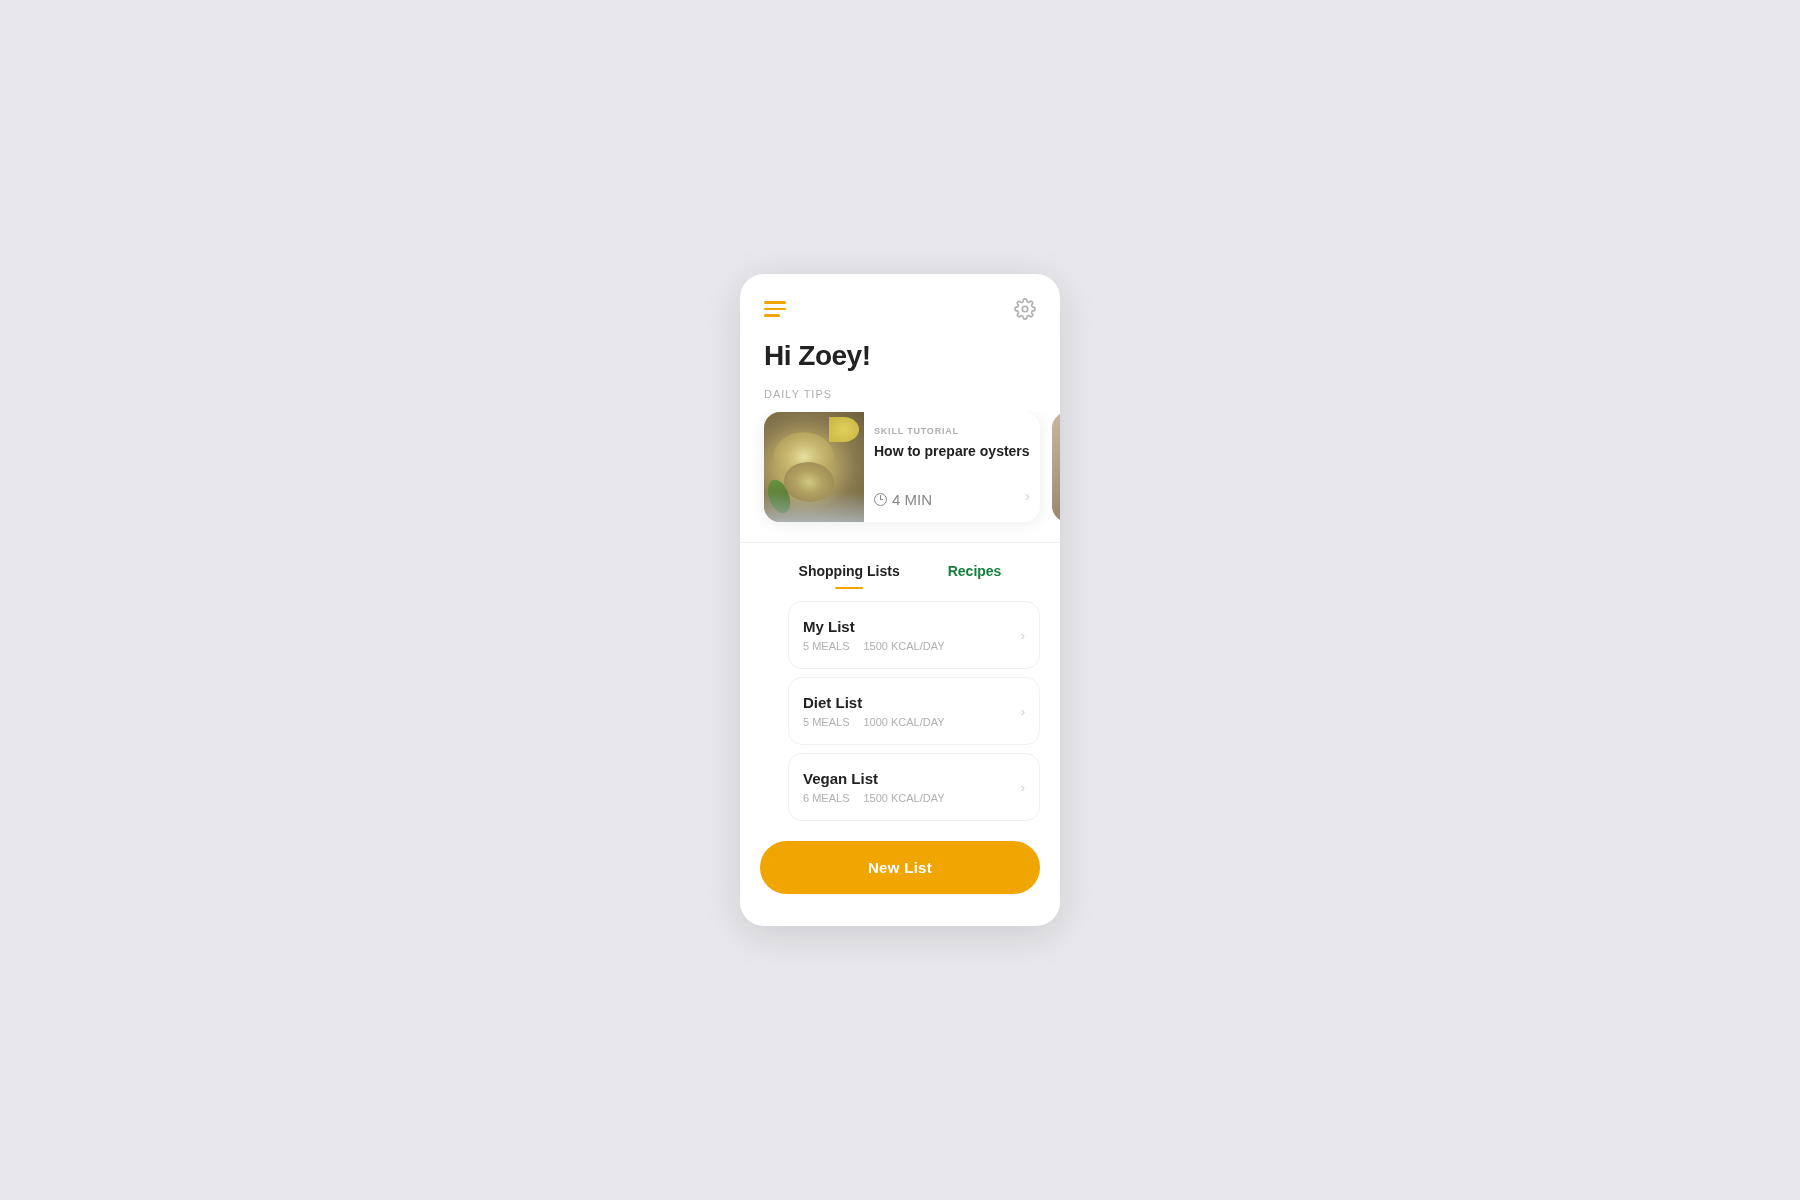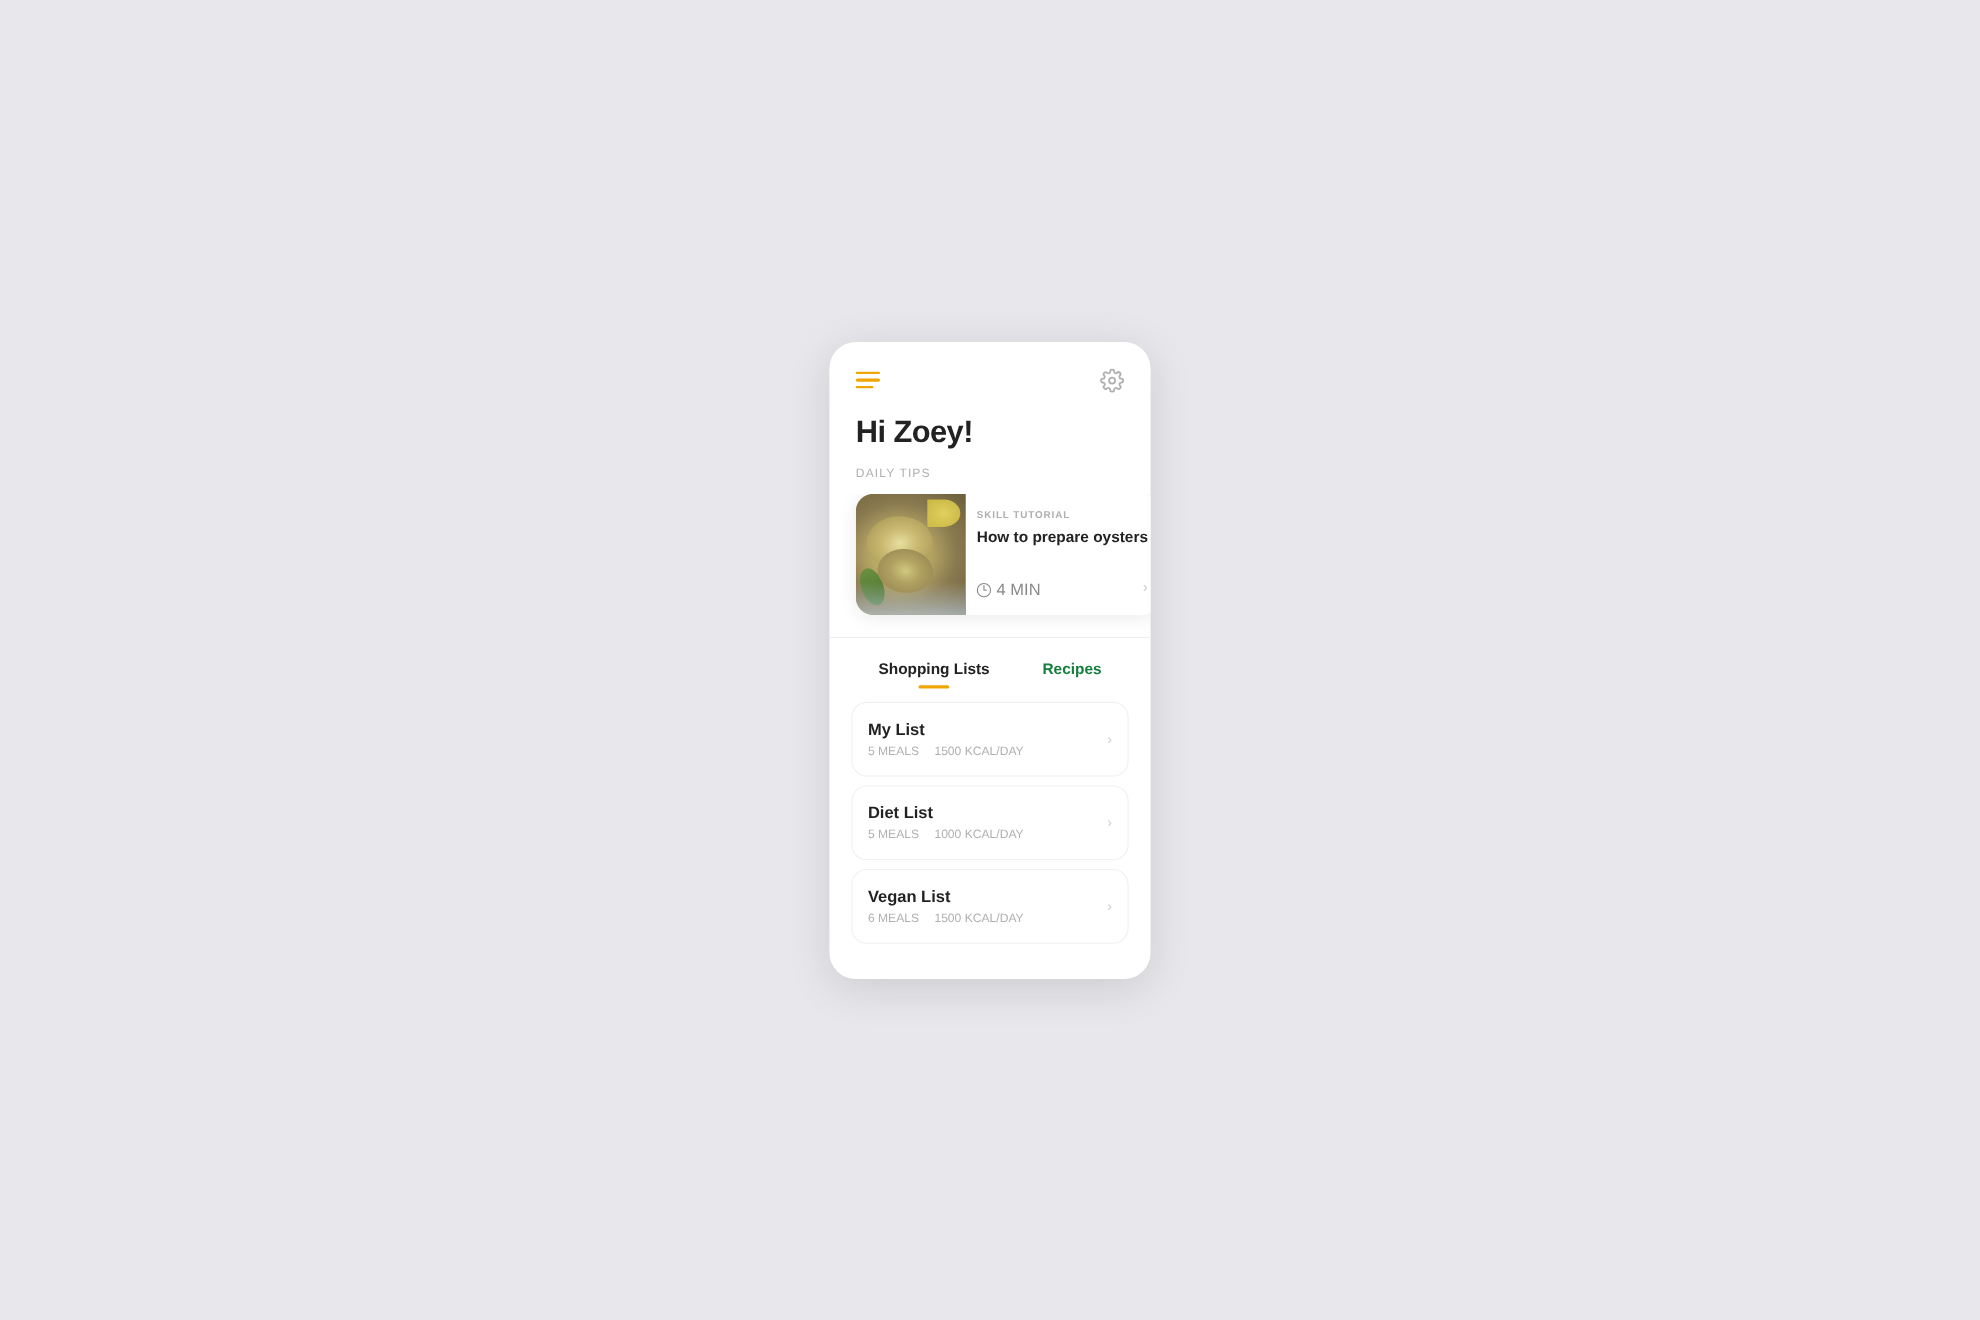--- a/index.html
+++ b/index.html
@@ -8,21 +8,21 @@
       width: 1800px;
       height: 1200px;
       background: #e8e8ec;
       display: flex;
       align-items: center;
       justify-content: center;
       font-family: -apple-system, BlinkMacSystemFont, 'Segoe UI', sans-serif;
     }
 
     .phone-container {
-      width: 292px;
+      width: 320px;
       background: #ffffff;
       border-radius: 24px;
       box-shadow: 0 8px 40px rgba(0,0,0,0.12);
       overflow: hidden;
       padding-bottom: 32px;
     }
 
     
     .header {
       display: flex;
@@ -296,20 +296,21 @@
       background: #f0a500;
       border-radius: 2px;
     }
 
     
     .lists-container {
       padding: 12px 20px 0;
       display: flex;
       flex-direction: column;
       gap: 8px;
+      margin-left: 28px;
     }
 
     .list-item {
       display: flex;
       align-items: center;
       justify-content: space-between;
       background: #ffffff;
       border: 1px solid #f0f0f0;
       border-radius: 14px;
       padding: 16px 14px;
@@ -459,14 +460,15 @@
           <span class="list-meta-tag">6 MEALS</span>
           <span class="list-meta-tag">1500 KCAL/DAY</span>
         </div>
       </div>
       <span class="list-arrow">›</span>
     </div>
 
   </div>
 
   
+  <button class="new-list-btn">New List</button>
 
 </div>
 
 </body></html>

